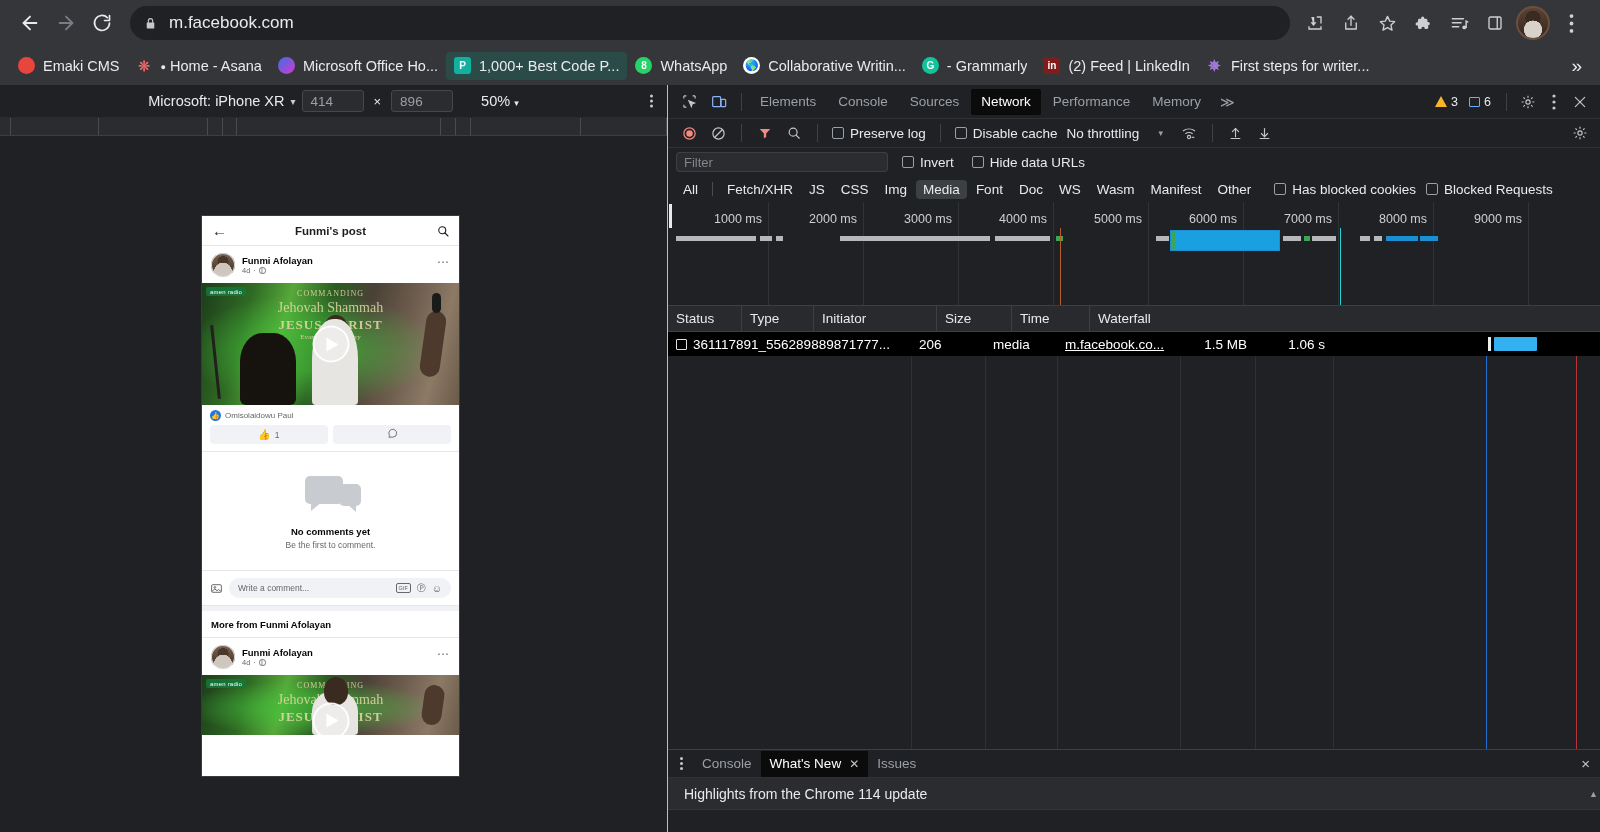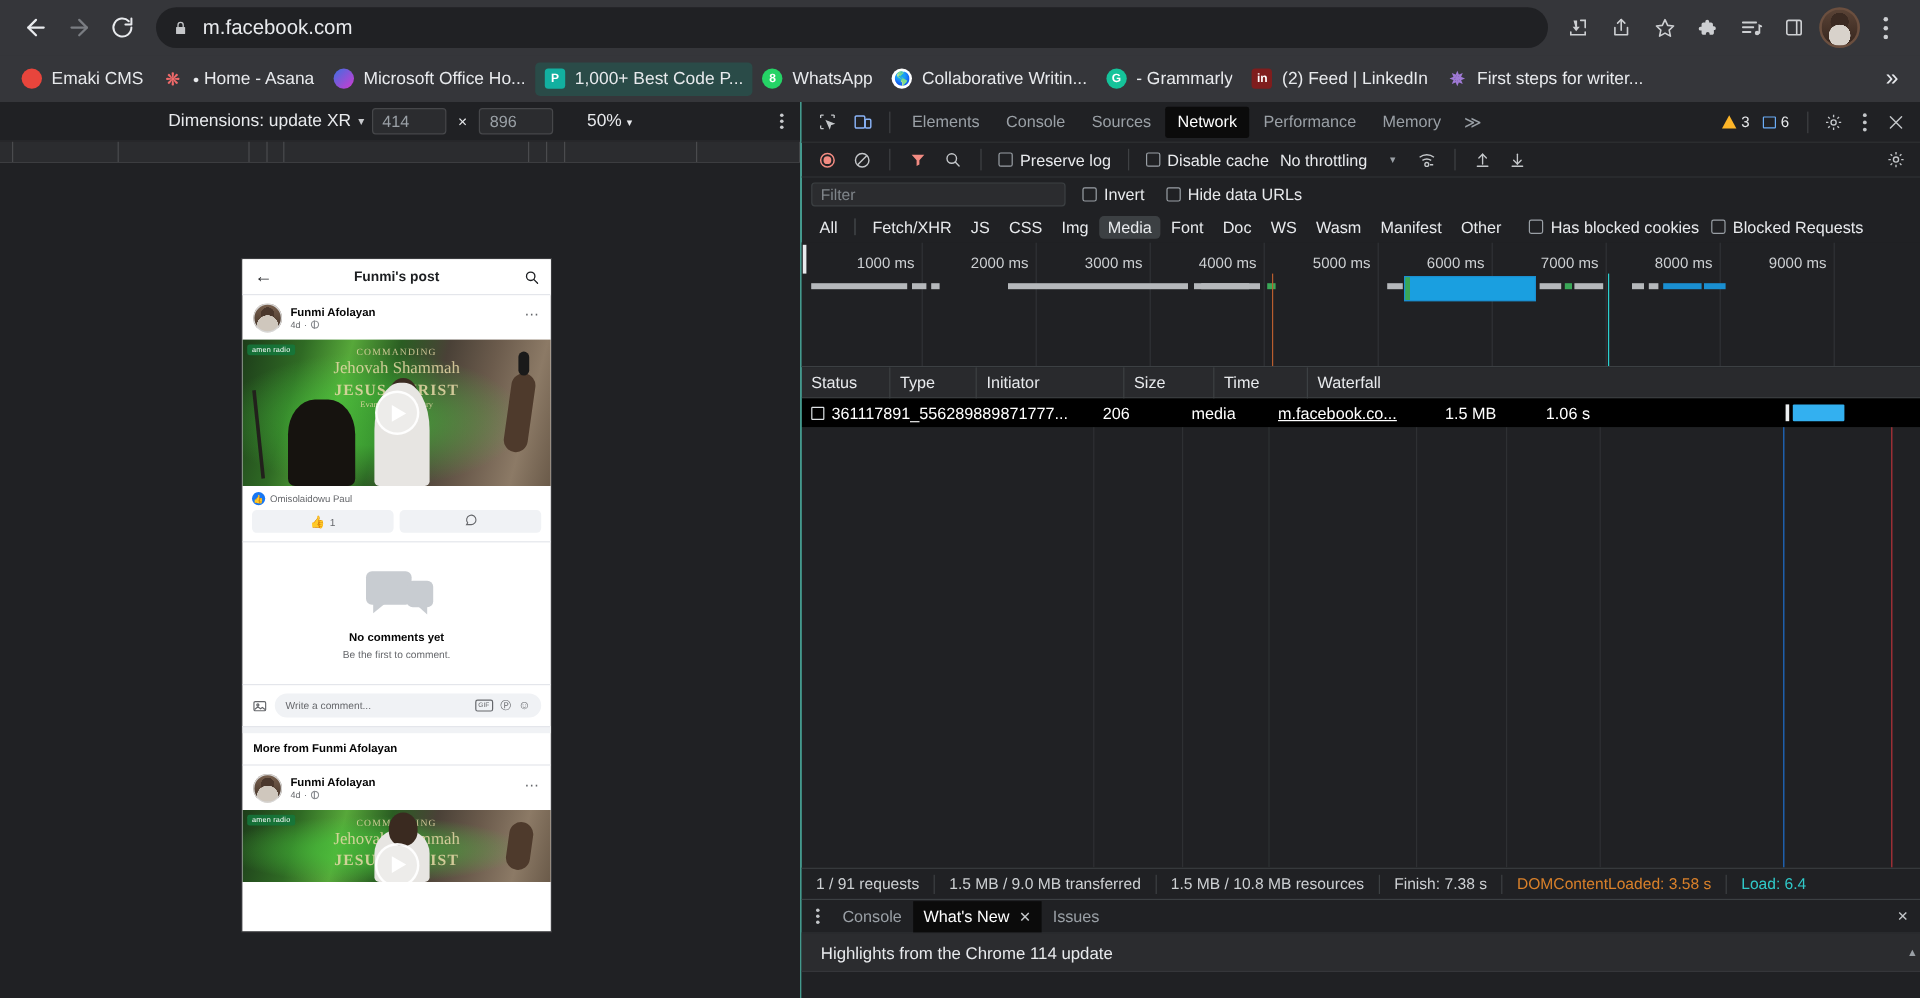--- a/index.html
+++ b/index.html
@@ -525,21 +525,21 @@
     <div class="bm">
       <span class="bm-ico" style="background:transparent;color:#a07ad6;font-size:15px">✵</span>
       <span class="bm-label">First steps for writer...</span>
     </div>
     <span class="bm-overflow">»</span>
   </div>
 </div>
 
 <div class="viewport-pane">
   <div class="device-toolbar">
-    <span class="dt-label">Dimensions: update XR</span>
+    <span class="dt-label">Microsoft: iPhone XR</span>
     <span class="dt-caret">▾</span>
     <span class="dt-input">414</span>
     <span class="dt-x">×</span>
     <span class="dt-input">896</span>
     <span class="dt-zoom"><span>50%</span> <span style="font-size:9px">▾</span></span>
     <span class="dt-kebab">
         <i></i>
         <i></i>
         <i></i>
       </span>
@@ -931,28 +931,20 @@
       <span class="colline" style="left:317px"></span>
       <span class="colline" style="left:389px"></span>
       <span class="colline" style="left:512px"></span>
       <span class="colline" style="left:587px"></span>
       <span class="colline" style="left:665px"></span>
       <span class="wf-dcl" style="left:818px;top:0;bottom:0"></span>
       <span class="wf-load" style="left:908px;top:0;bottom:0"></span>
     </div>
   </div>
 
-  <div class="statusbar">
-    <span class="sb">1 / 91 requests</span>
-    <span class="sb">1.5 MB / 9.0 MB transferred</span>
-    <span class="sb">1.5 MB / 10.8 MB resources</span>
-    <span class="sb">Finish: 7.38 s</span>
-    <span class="sb dcl">DOMContentLoaded: 3.58 s</span>
-    <span class="sb load">Load: 6.4</span>
-  </div>
 
   <div class="drawer">
     <div class="drawer-tabs">
       <span class="dk">
           <i></i>
           <i></i>
           <i></i>
         </span>
       <div class="dtab">
         <span>Console</span>

